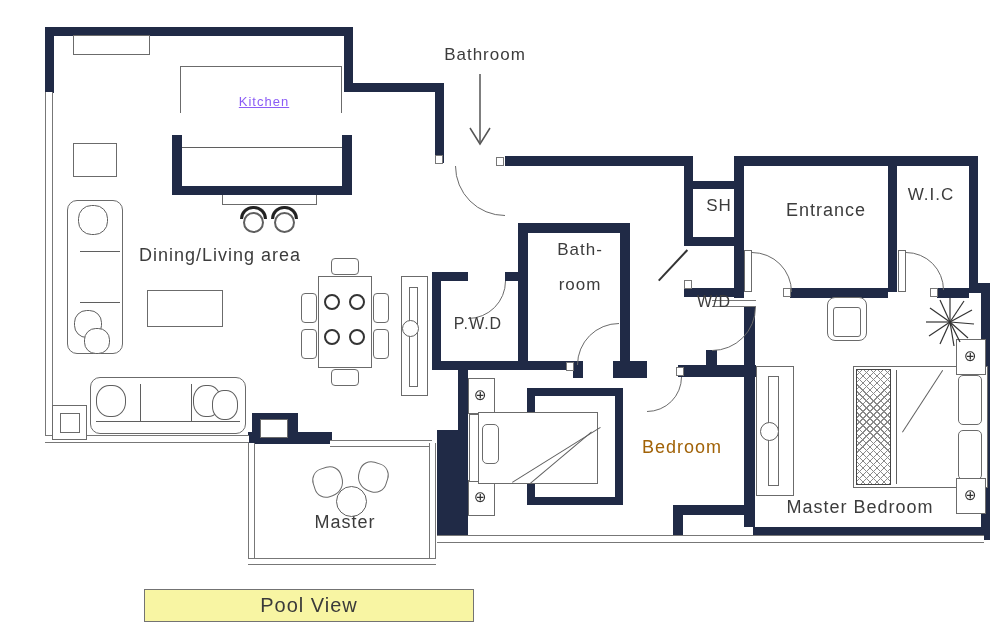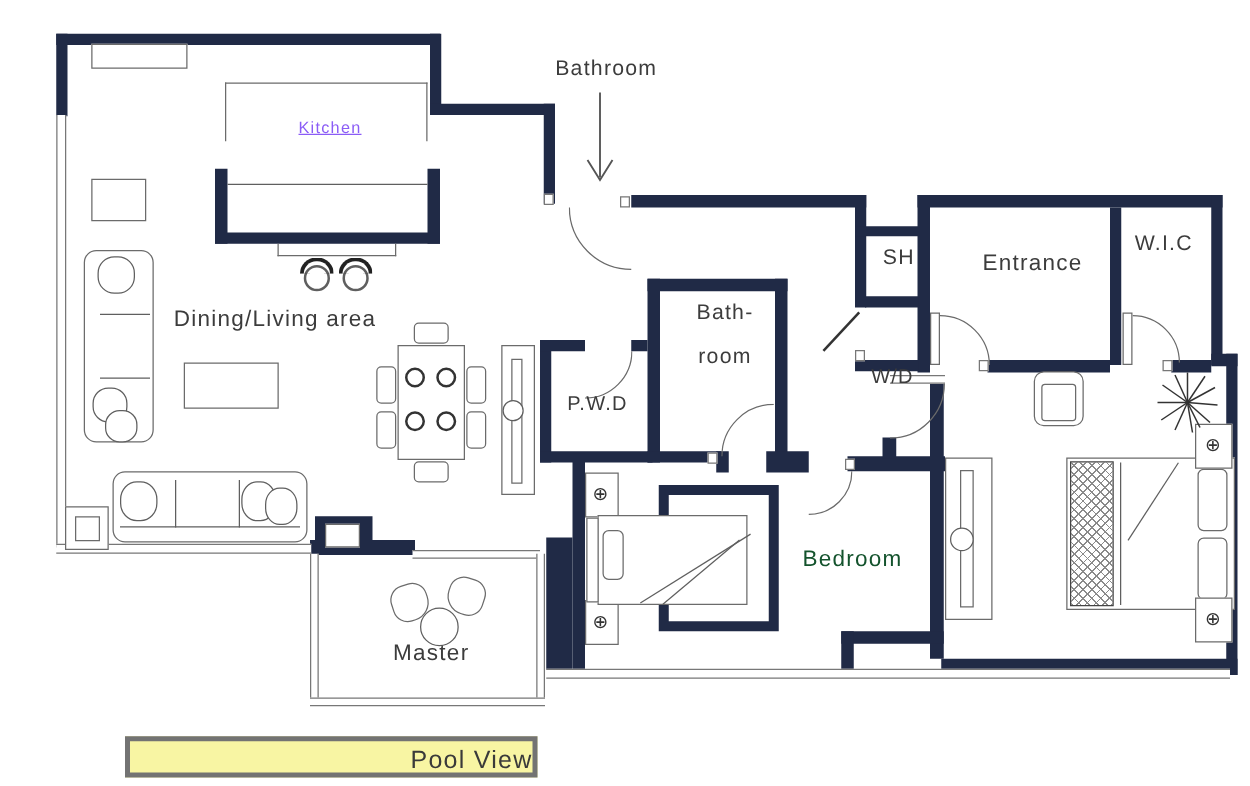--- a/index.html
+++ b/index.html
@@ -12,21 +12,21 @@
   .win{position:absolute;box-sizing:border-box;background:#fff;}
   .winh{border-top:1px solid #777;border-bottom:1px solid #777;}
   .winv{border-left:1px solid #777;border-right:1px solid #777;}
   .arc{position:absolute;overflow:hidden;}
   .arc i{position:absolute;display:block;border:1px solid #6b6b6b;border-radius:50%;box-sizing:border-box;}
   .jamb{position:absolute;width:8px;height:9px;background:#fff;border:1px solid #777;box-sizing:border-box;}
   .leaf{position:absolute;background:#fff;border:1px solid #6b6b6b;box-sizing:border-box;}
   .line{position:absolute;border-top:1px solid #5f5f5f;}
   .circ{position:absolute;border:1px solid #5f5f5f;border-radius:50%;background:#fff;box-sizing:border-box;}
   .compass{position:absolute;font-family:"DejaVu Sans",sans-serif;color:#333;font-size:15px;line-height:1;}
-  .pool{position:absolute;border:4px solid #737373;box-sizing:border-box;text-align:right;}
+  .pool{position:absolute;border:1px solid #737373;box-sizing:border-box;text-align:center;margin-left:44px;}
   .stoolback{position:absolute;border:3px solid #222;border-bottom:none;border-radius:13px 13px 0 0;box-sizing:border-box;background:transparent;}
   .frame{position:absolute;border:8px solid #202a46;box-sizing:border-box;background:#fff;}
   .rug{position:absolute;border:1px solid #444;box-sizing:border-box;
        background:repeating-linear-gradient(45deg,#8a8a8a 0 1px,transparent 1px 5px),
                   repeating-linear-gradient(-45deg,#8a8a8a 0 1px,transparent 1px 5px);}
   svg{position:absolute;overflow:visible;}
 </style>
 </head>
 <body>
 
@@ -217,20 +217,21 @@
   <div class="lbl" style="left: 430px; top: 45px; width: 110px; font-size: 17px; color: rgb(60, 60, 60);">Bathroom</div>
   <div class="lbl" style="left: 209px; top: 94px; width: 110px; font-size: 13px; color: #8b5cf6; text-decoration: underline;">Kitchen</div>
   <div class="lbl" style="left: 130px; top: 245px; width: 180px; font-size: 18px; color: rgb(60, 60, 60);">Dining/Living area</div>
   <div class="lbl" style="left: 540px; top: 240px; width: 80px; font-size: 17px; color: rgb(60, 60, 60);">Bath-</div>
   <div class="lbl" style="left: 540px; top: 275px; width: 80px; font-size: 17px; color: rgb(60, 60, 60);">room</div>
   <div class="lbl" style="left: 440px; top: 315px; width: 76px; font-size: 16px; color: rgb(60, 60, 60);">P.W.D</div>
   <div class="lbl" style="left: 695px; top: 196px; width: 48px; font-size: 17px; color: rgb(60, 60, 60);">SH</div>
   <div class="lbl" style="left: 690px; top: 253px; width: 48px; font-size: 16px; color: rgb(60, 60, 60); margin-top: 40px;">W/D</div>
   <div class="lbl" style="left: 776px; top: 200px; width: 100px; font-size: 18px; color: rgb(60, 60, 60);">Entrance</div>
   <div class="lbl" style="left: 901px; top: 185px; width: 60px; font-size: 17px; color: rgb(60, 60, 60);">W.I.C</div>
-  <div class="lbl" style="left: 637px; top: 437px; width: 90px; font-size: 18px; color: #14532d;">Bedroom</div>
+  <div class="lbl" style="left: 637px; top: 437px; width: 90px; font-size: 18px; color: #a16207;">Bedroom</div>
+  <div class="lbl" style="left: 780px; top: 497px; width: 160px; font-size: 18px; color: rgb(60, 60, 60);">Master Bedroom</div>
   <div class="lbl" style="left: 305px; top: 512px; width: 80px; font-size: 18px; color: rgb(60, 60, 60);">Master</div>
 
   <div class="pool" style="left: 100px; top: 589px; width: 330px; height: 33px; line-height: 31px; font-size: 20px; letter-spacing: 1px; background: rgb(248, 245, 163); color: rgb(58, 58, 58);">
     <span>Pool View</span>
   </div>
 
 </div>
 
 </body></html>

